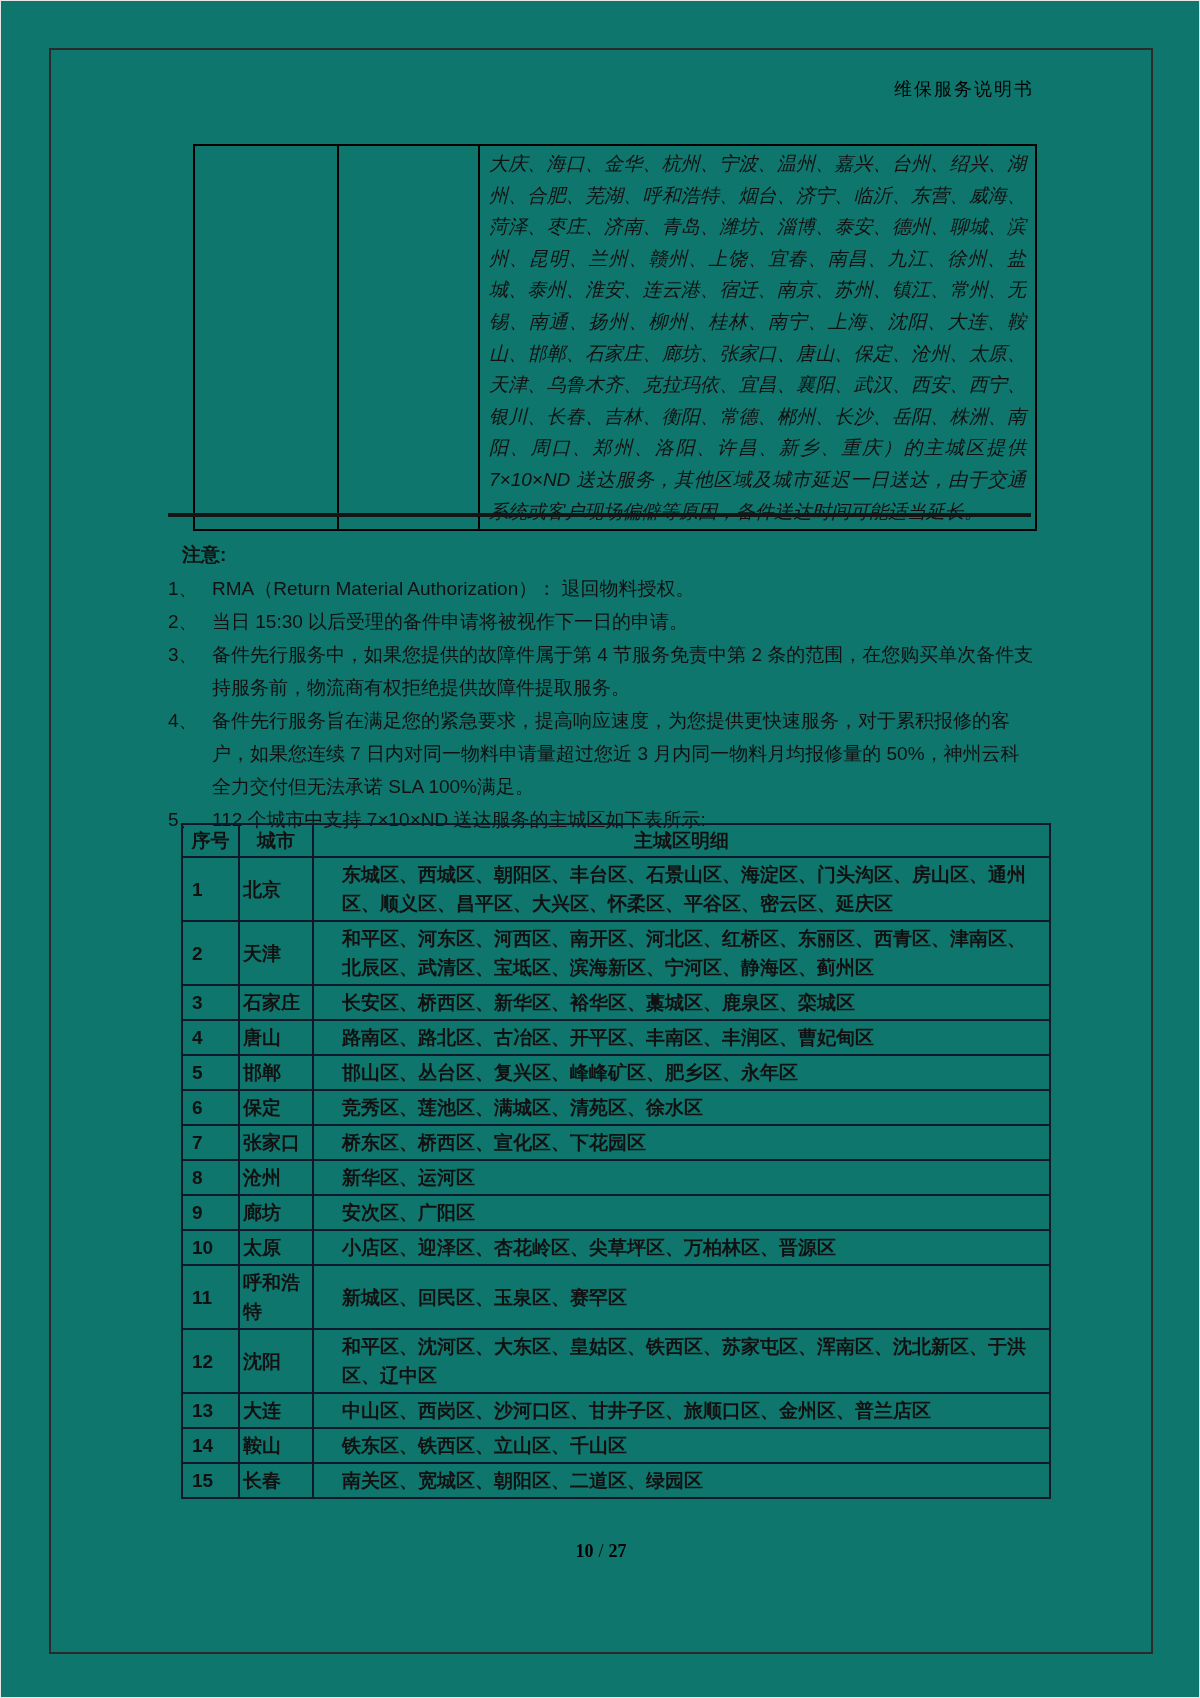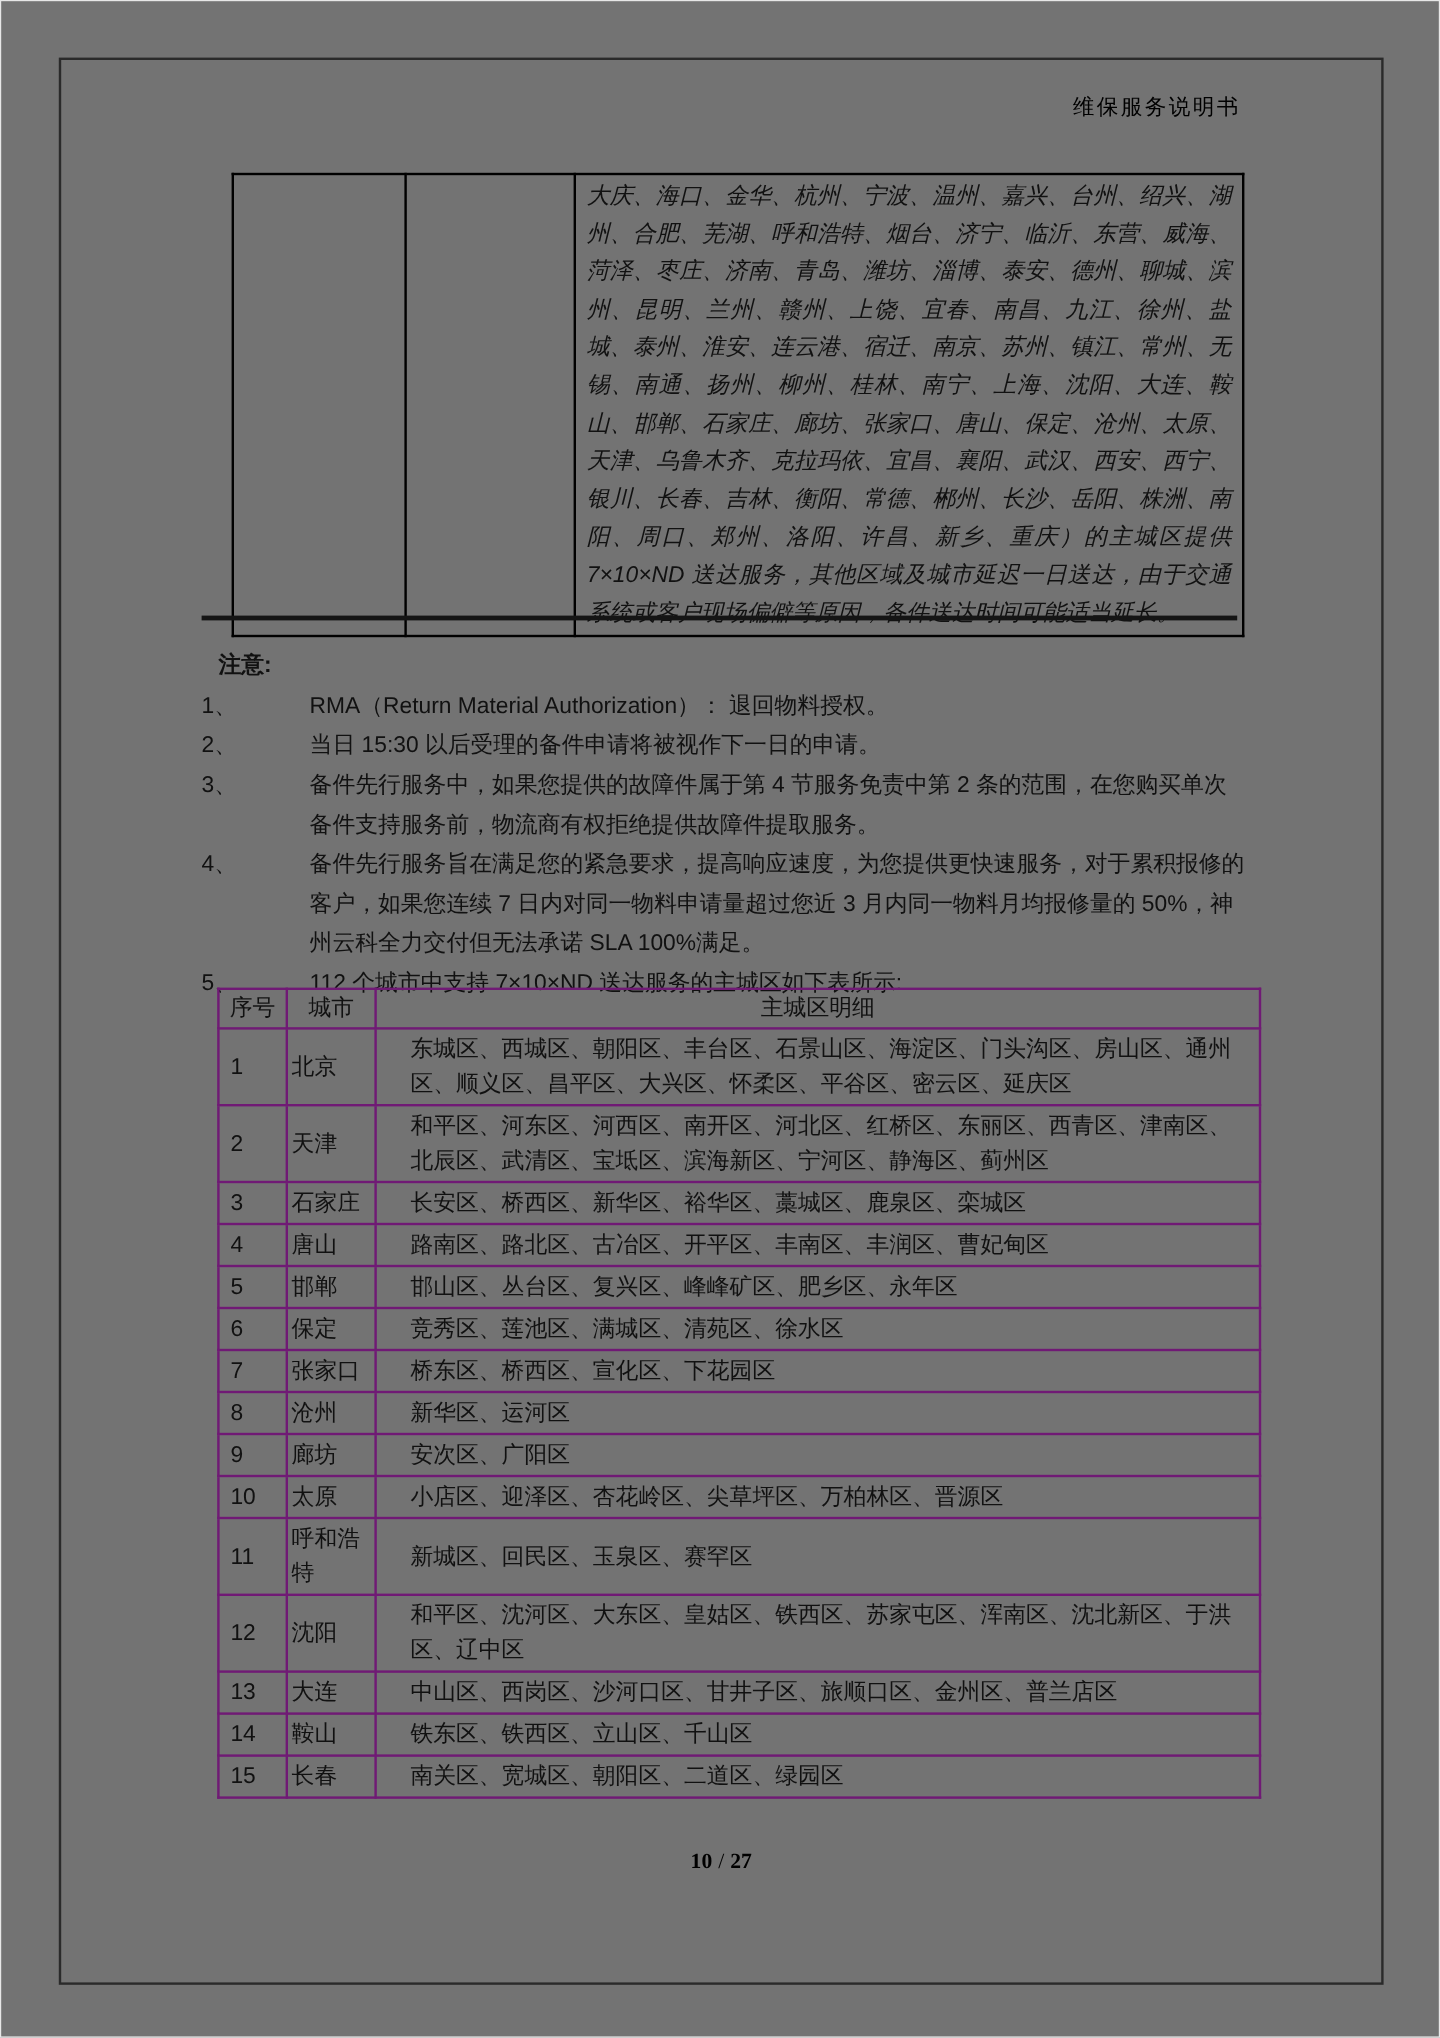--- a/index.html
+++ b/index.html
@@ -1,19 +1,19 @@
 <!DOCTYPE html>
 <html><head>
 <meta charset="utf-8">
 <style>
   html,body{margin:0;padding:0;background:#ffffff;}
   .page{
     position:relative;
     width:1200px;height:1698px;
-    background:#737373;
+    background:#0f766e;
     font-family:"Liberation Sans",sans-serif;
     color:#111;
     overflow:hidden;
     border:1px solid #e7e7e7;
     box-sizing:border-box;
   }
   .page-border{
     position:absolute;left:48px;top:47px;width:1104px;height:1606px;
     border:2px solid #2a2a2a;box-sizing:border-box;pointer-events:none;
   }
@@ -38,30 +38,30 @@
     position:absolute;left:167px;top:512px;width:863px;height:4px;background:#151515;
   }
   
   .notes{
     position:absolute;left:167px;top:537px;width:870px;
     font-size:19px;line-height:33px;
   }
   .notes-title{font-weight:bold;margin-bottom:1px;margin-left:14px;}
   .note-item{display:flex;}
   .note-num{flex:0 0 44px;}
-  .note-text{flex:1;margin-left:46px;}
+  .note-text{flex:1;}
   
   .city-table{
     position:absolute;left:180px;top:822px;width:870px;
     border-collapse:collapse;table-layout:fixed;
     font-size:19px;
   }
   .city-table th,.city-table td{
-    border:2px solid #701a75;box-sizing:border-box;
-    font-weight:normal;vertical-align:middle;
+    border:2px solid #0f172a;box-sizing:border-box;
+    font-weight:bold;vertical-align:middle;
     line-height:29px;
   }
   .city-table th{height:31px;text-align:center;padding:1px 4px;}
   .col-no{width:57px;}
   .col-city{width:74px;}
   .cell-no{padding:2px 4px 2px 9px;height:33px;}
   .cell-city{padding:2px 4px 2px 3px;margin-left:34px;}
   .cell-districts{padding:2px 10px 2px 28px;}
   
   .footer{

